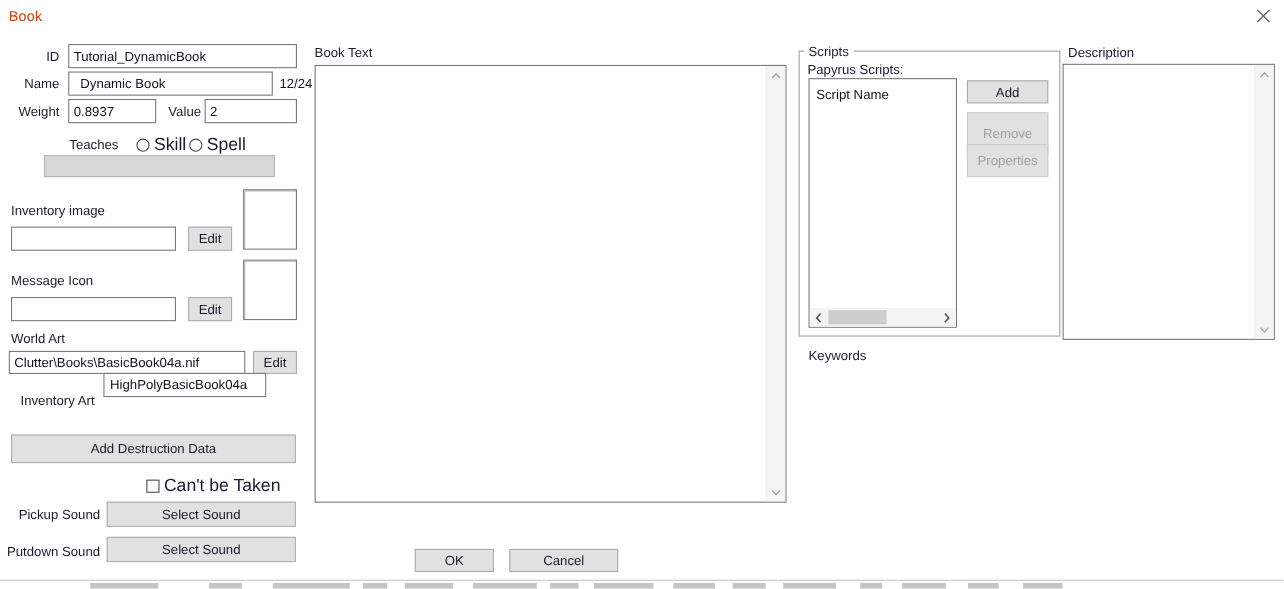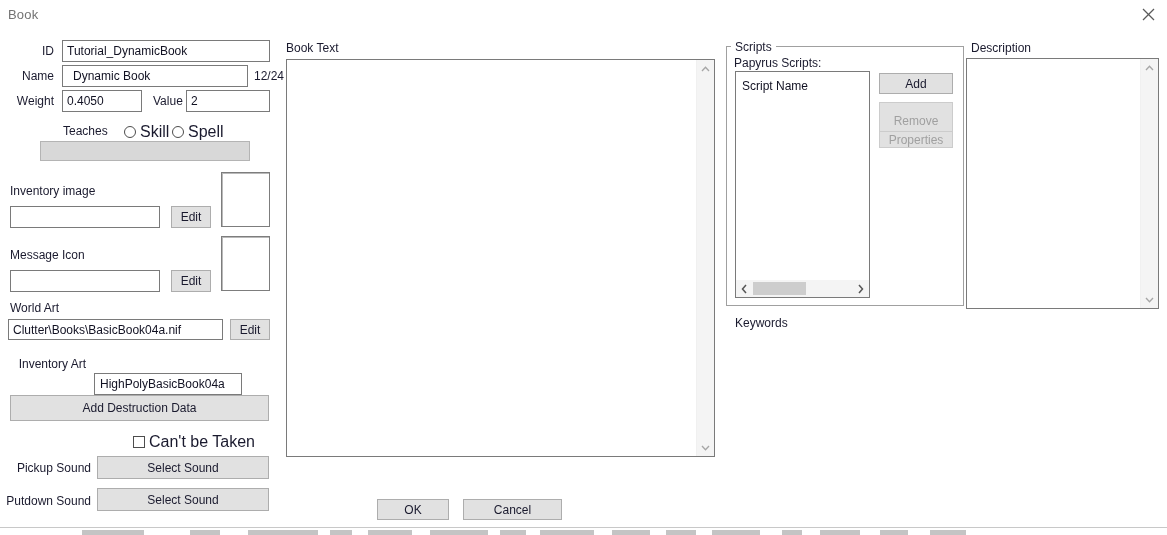--- a/index.html
+++ b/index.html
@@ -20,21 +20,21 @@
   .abs { position: absolute; }
 
   
   #titlebar {
     left: 0; top: 0; width: 1167px; height: 29px;
     background: #ffffff;
   }
   #window-title {
     left: 8px; top: 7px;
     font-size: 13px;
-    color: #737373;
+    color: #c2410c;
     letter-spacing: .2px;
   }
   #close-btn {
     left: 1129px; top: 0; width: 38px; height: 29px;
     display: flex; align-items: center; justify-content: center;
     cursor: default;
   }
   #close-btn svg { display: block; }
 
   
@@ -235,21 +235,21 @@
 </div>
 
 <div class="abs label right" style="left:8px; top:44px; width:46px;">ID</div>
 <div class="abs textbox" style="left:62px; top:40px; width:208px; height:22px;">Tutorial_DynamicBook</div>
 
 <div class="abs label right" style="left:8px; top:69px; width:46px;">Name</div>
 <div class="abs textbox" style="left:62px; top:65px; width:186px; height:22px;padding-left:10px;">Dynamic Book</div>
 <div class="abs label" style="left:254px; top:69px;">12/24</div>
 
 <div class="abs label right" style="left:8px; top:94px; width:46px;">Weight</div>
-<div class="abs textbox" style="left:62px; top:90px; width:80px; height:22px;">0.4050</div>
+<div class="abs textbox" style="left:62px; top:90px; width:80px; height:22px;">0.8937</div>
 <div class="abs label" style="left:153px; top:94px;">Value</div>
 <div class="abs textbox" style="left:186px; top:90px; width:84px; height:22px;">2</div>
 
 <div class="abs label" style="left:63px; top:124px;">Teaches</div>
 <div class="abs radio-wrap" style="left:124px; top:123px;">
   <span class="radio-dot"></span>
   <span>Skill</span>
 </div>
 <div class="abs radio-wrap" style="left:172px; top:123px;">
   <span class="radio-dot"></span>
@@ -266,21 +266,21 @@
 <div class="abs label center" style="left:10px; top:248px; width:150px;">Message Icon</div>
 <div class="abs textbox" style="left:10px; top:270px; width:150px; height:22px;"></div>
 <div class="abs btn" style="left:171px; top:270px; width:40px; height:22px;">Edit</div>
 <div class="abs preview" style="left:221px; top:236px; width:49px; height:55px;"></div>
 
 <div class="abs label center" style="left:10px; top:301px; width:215px;">World Art</div>
 <div class="abs textbox" style="left:8px; top:319px; width:215px; height:21px;">Clutter\Books\BasicBook04a.nif</div>
 <div class="abs btn" style="left:230px; top:319px; width:40px; height:21px;">Edit</div>
 
 <div class="abs label right" style="left:4px; top:357px; width:82px;">Inventory Art</div>
-<div class="abs combo" style="left:94px; top:373px; width:148px; height:22px;">HighPolyBasicBook04a</div>
+<div class="abs combo" style="left:94px; top:339px; width:148px; height:22px;">HighPolyBasicBook04a</div>
 
 <div class="abs btn" style="left:10px; top:395px; width:259px; height:26px;">Add Destruction Data</div>
 
 <div class="abs check-wrap" style="left:133px; top:433px;">
   <span class="check-box"></span>
   <span>Can't be Taken</span>
 </div>
 
 <div class="abs label right" style="left:8px; top:461px; width:83px;">Pickup Sound</div>
 <div class="abs btn" style="left:97px; top:456px; width:172px; height:23px;">Select Sound</div>
@@ -326,21 +326,21 @@
     <div class="harrow">
       <svg width="7" height="10" viewBox="0 0 7 10" aria-hidden="true">
         <polyline points="2,1 5.5,5 2,9" fill="none" stroke="#555555" stroke-width="1.5"></polyline>
       </svg>
     </div>
   </div>
 </div>
 
 <div class="abs btn" style="left:879px; top:73px; width:74px; height:21px;">Add</div>
 <div class="abs btn disabled" style="left:879px; top:102px; width:74px; height:38px;">Remove</div>
-<div class="abs btn disabled" style="left:879px; top:131px; width:74px; height:17px;">Properties</div>
+<div class="abs btn disabled" style="left:879px; top:131px; width:74px; height:30px;">Properties</div>
 
 <div class="abs group-caption" style="left:967px; top:41px;">Description</div>
 <div class="abs textarea" style="left:966px; top:58px; width:193px; height:251px; position:absolute;">
   <div style="position:absolute; left:0; top:0; right:17px; bottom:0; padding:3px 5px; font-size:12px; color:#111122; white-space:pre-wrap;"></div>
   <div class="vscroll">
     <div class="arrow">
       <svg width="9" height="6" viewBox="0 0 9 6" aria-hidden="true">
         <polyline points="1,5 4.5,1.2 8,5" fill="none" stroke="#a6a6a6" stroke-width="1.3"></polyline>
       </svg>
     </div>

